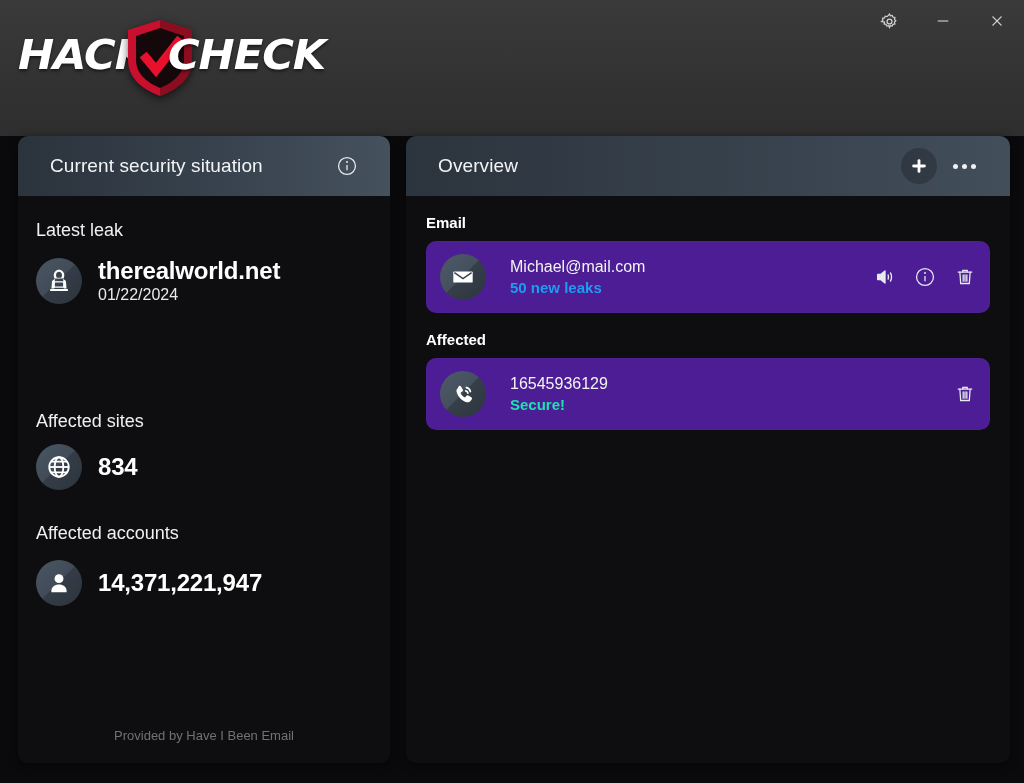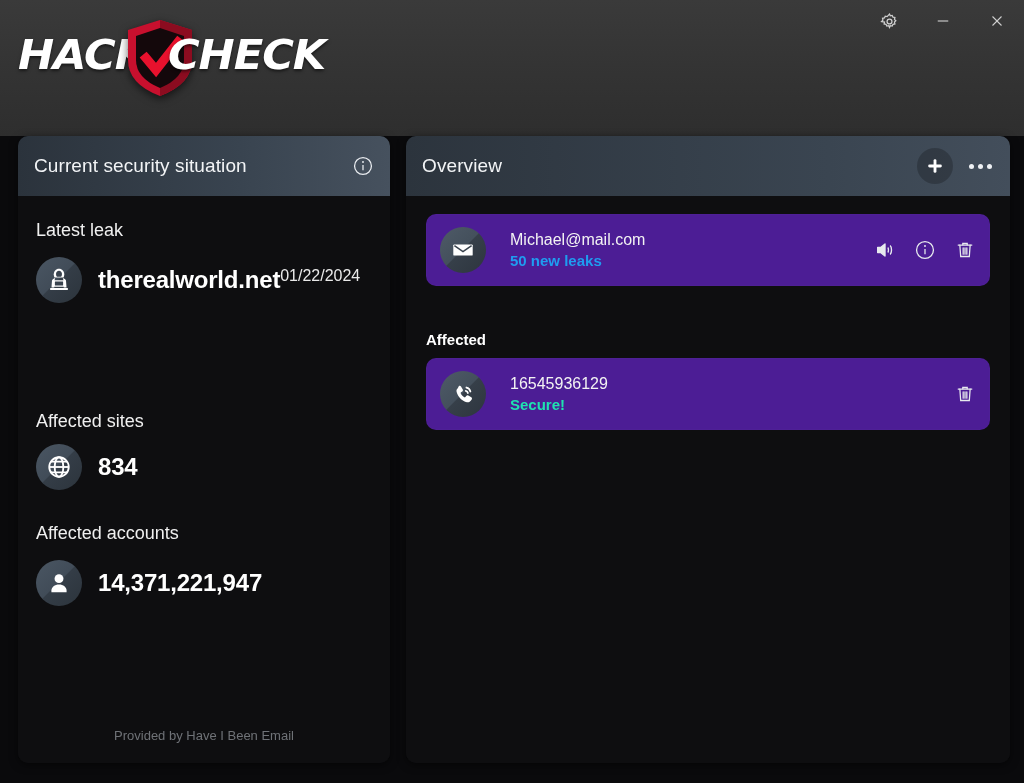--- a/index.html
+++ b/index.html
@@ -80,21 +80,21 @@
     box-shadow: 0 2px 8px rgba(0,0,0,0.55);
   }
   .panel-left  { left: 18px;  width: 372px; }
   .panel-right { left: 406px; width: 604px; }
 
   .panel-head {
     position: relative;
     height: 60px;
     display: flex;
     align-items: center;
-    padding: 0 16px;
+    padding: 0 32px;
     background: linear-gradient(90deg, #2b333c 0%, #394450 60%, #46515e 100%);
   }
   .panel-right .panel-head {
     background: linear-gradient(90deg, #2c343d 0%, #3a4551 70%, #434e5b 100%);
   }
   .panel-title {
     font-size: 19px;
     color: #f2f4f6;
     letter-spacing: 0.1px;
   }
@@ -162,21 +162,21 @@
     font-size: 24px;
     font-weight: bold;
     color: #ffffff;
     letter-spacing: -0.2px;
   }
   .stat-sub {
     font-size: 16px;
     color: #e9e9e9;
     margin-top: 1px;
   }
-  .stat-text { display: flex; flex-direction: row; }
+  .stat-text { display: flex; flex-direction: column; }
 
   #latest-leak-block { position: absolute; left: 0; top: 24px; width: 100%; }
   #latest-leak-block .stat-row { margin-top: 16px; }
   #affected-sites-block { position: absolute; left: 0; top: 215px; width: 100%; }
   #affected-sites-block .stat-row { margin-top: 12px; }
   #affected-accounts-block { position: absolute; left: 0; top: 327px; width: 100%; }
   #affected-accounts-block .stat-row { margin-top: 16px; }
 
   .footer-note {
     position: absolute;
@@ -367,20 +367,21 @@
         <i></i>
           <i></i>
           <i></i>
       </div>
     </div>
   </div>
 
   <div class="panel-body">
 
     <div id="email-section">
+      <div class="section-label">Email</div>
       <div class="entry">
         <div class="entry-avatar">
           <svg width="24" height="24" viewBox="0 0 24 24" fill="currentColor">
             <path d="M3.2 6.4h17.6c.5 0 .9.4.9.9v9.4c0 .5-.4.9-.9.9H3.2c-.5 0-.9-.4-.9-.9V7.3c0-.5.4-.9.9-.9z"></path>
             <path d="M3.4 7.6l8.6 6 8.6-6" fill="none" stroke="#39434e" stroke-width="1.5"></path>
           </svg>
         </div>
         <div class="entry-text">
           <span class="entry-title">Michael@mail.com</span>
           <span class="entry-status status-leaks">50 new leaks</span>

